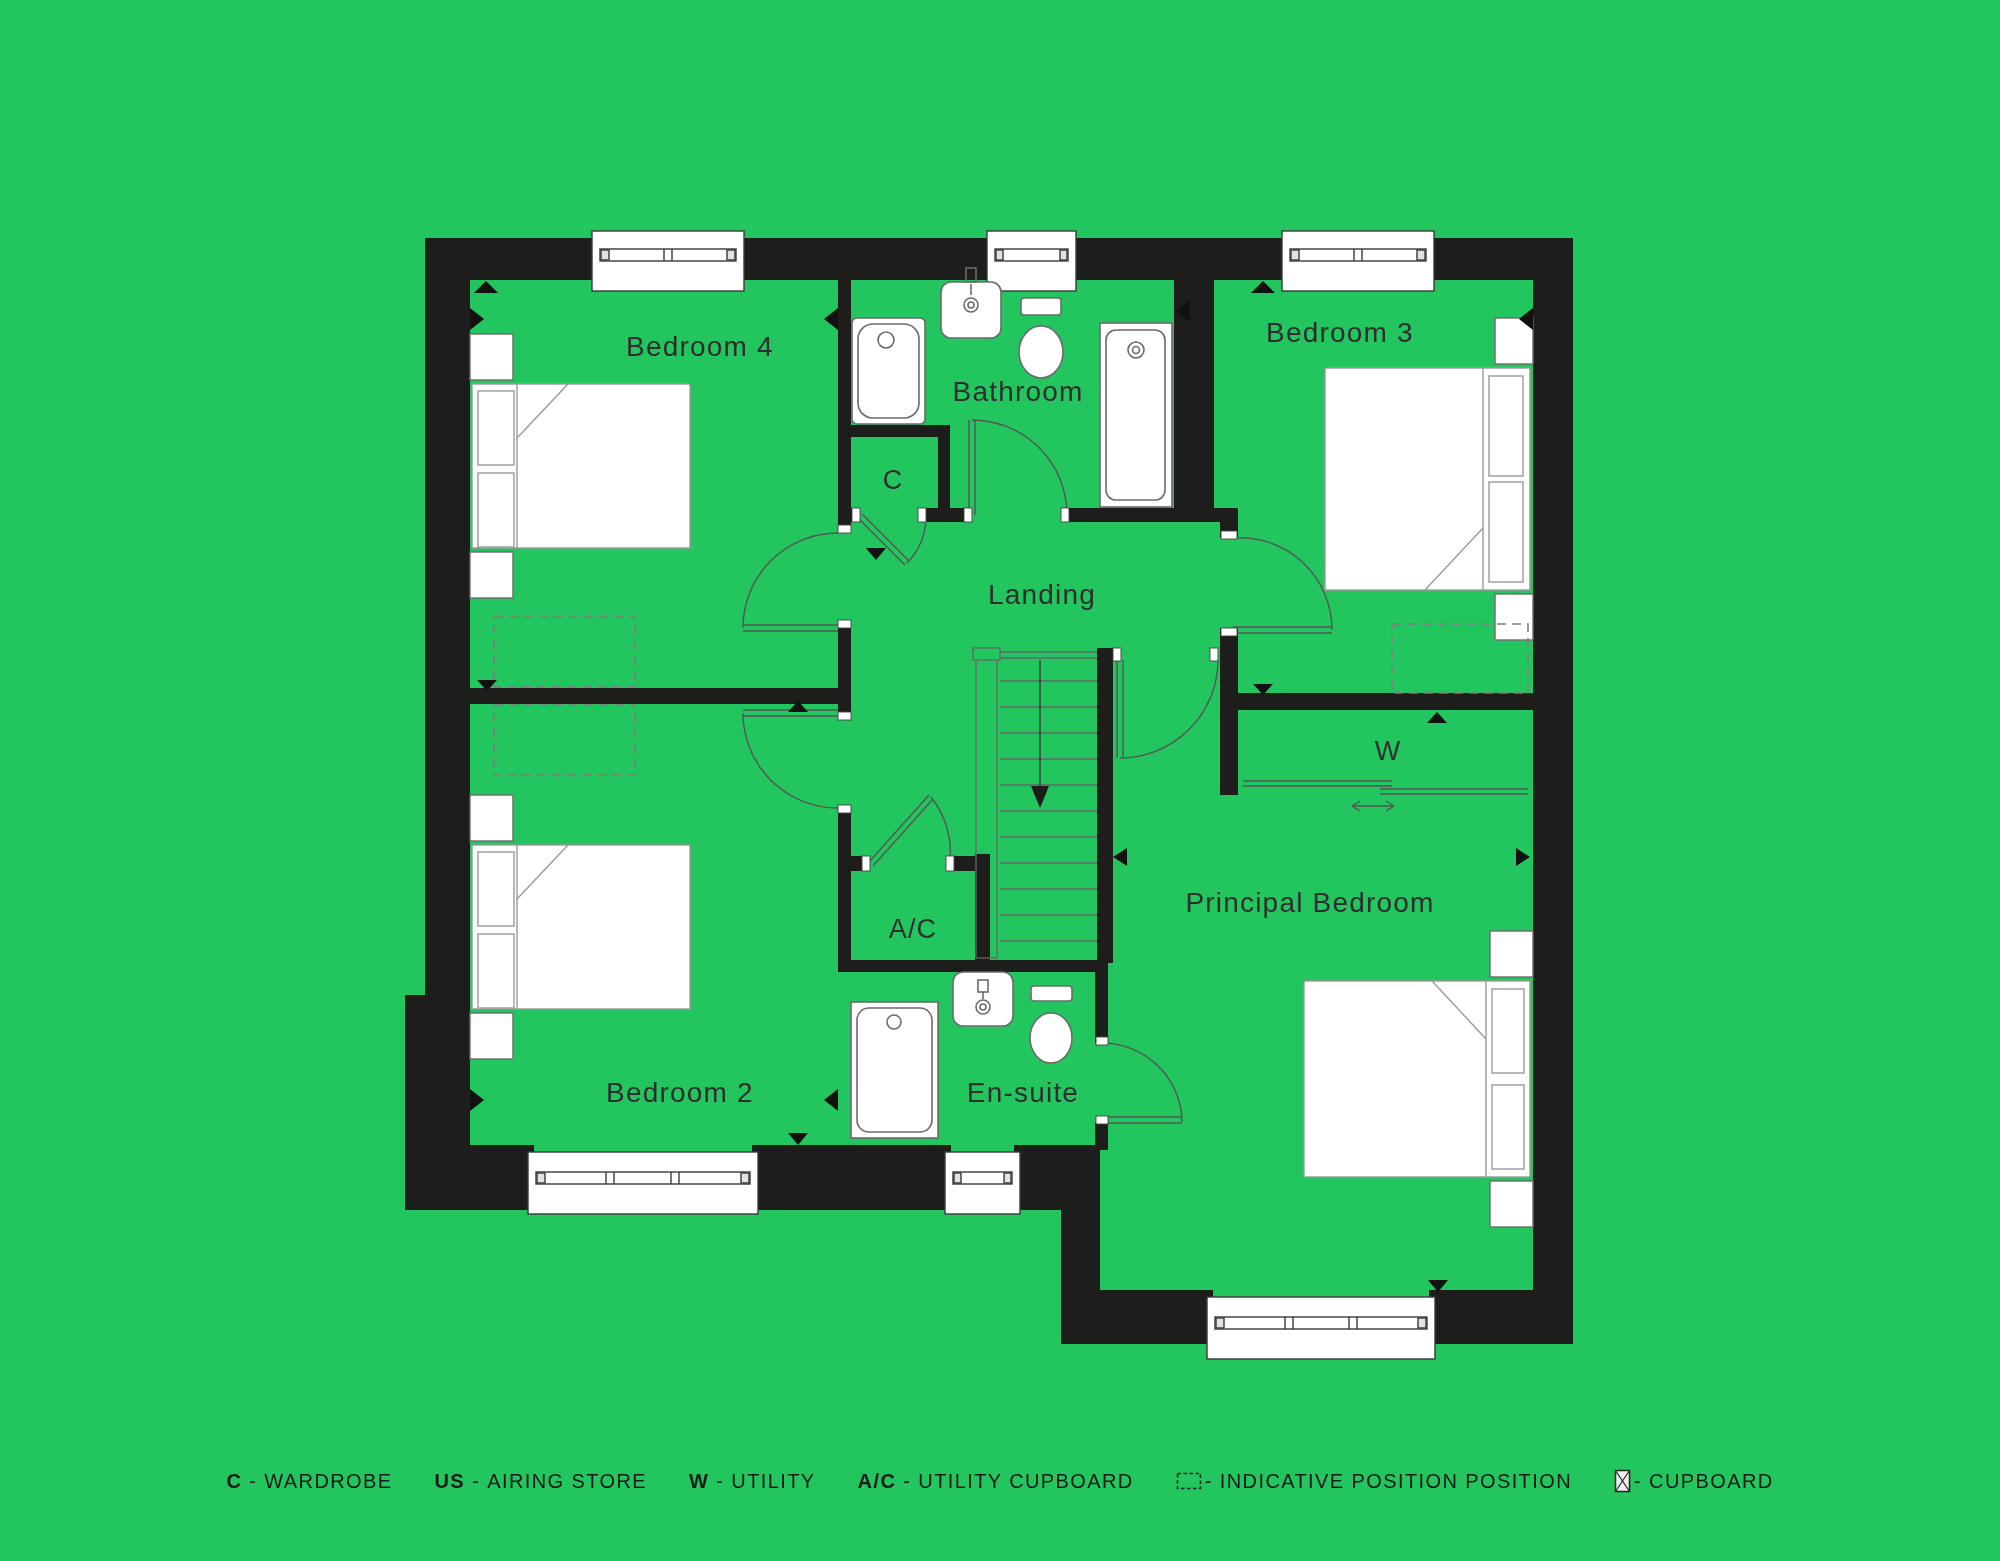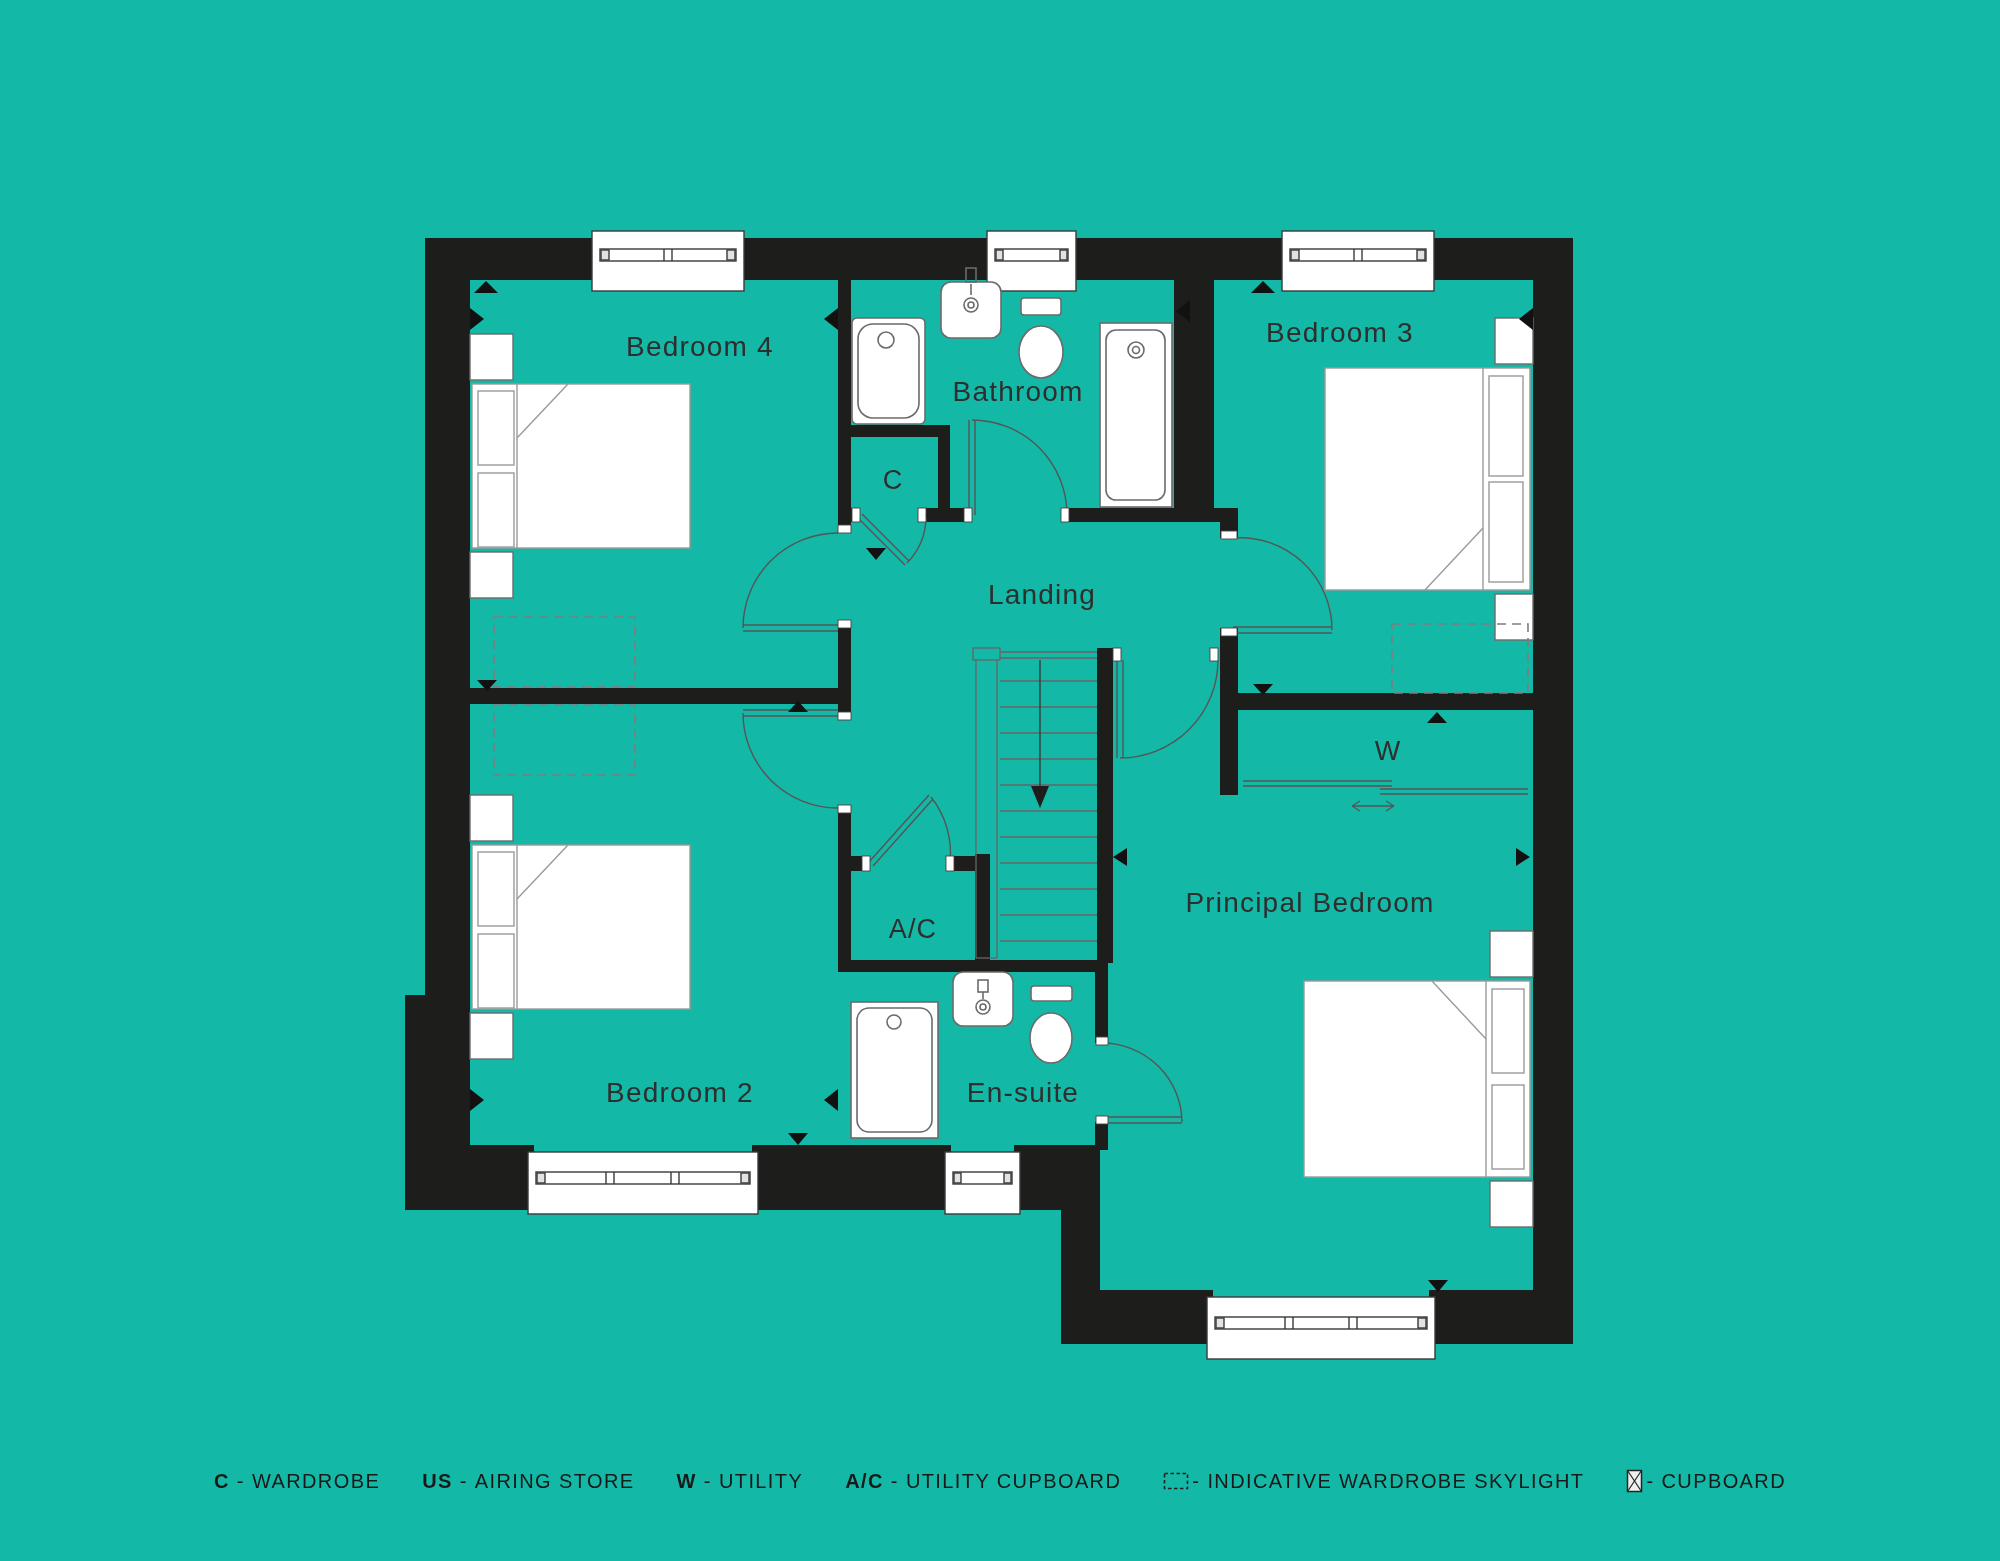--- a/index.html
+++ b/index.html
@@ -1,16 +1,16 @@
 <!DOCTYPE html>
 <html><head>
 <meta charset="utf-8">
 <style>
   html,body{margin:0;padding:0;background:#fff;}
-  .page{position:relative;width:2000px;height:1561px;background:#14b8a6;overflow:hidden;
+  .page{position:relative;width:2000px;height:1561px;background:#22c55e;overflow:hidden;
         font-family:"Liberation Sans",sans-serif;}
   .plan-svg{position:absolute;left:0;top:0;}
   .room-label{fill:#2e2e2e;font-family:"Liberation Sans",sans-serif;letter-spacing:1.2px;}
   .legend{position:absolute;left:0;top:1466px;width:100%;display:flex;justify-content:center;
           align-items:center;gap:42px;color:#191919;font-size:20px;letter-spacing:1.4px;
           line-height:30px;white-space:nowrap;}
   .legend-item{display:flex;align-items:center;}
   .legend-item .key{font-weight:700;}
   .legend-item .sep{margin:0 7px;}
   .legend-item .sep.tight{margin:0 7px 0 3px;}
@@ -368,21 +368,21 @@
       <span class="sep">-</span>
       <span class="lbl">UTILITY CUPBOARD</span>
     </div>
     <div class="legend-item">
       <span class="icon">
         <svg width="26" height="18" viewBox="0 0 26 18">
           <rect x="1.5" y="1.5" width="23" height="15" fill="none" stroke="#222222" stroke-width="1.6" stroke-dasharray="3.5 2.5"></rect>
         </svg>
       </span>
       <span class="sep tight">-</span>
-      <span class="lbl">INDICATIVE WARDROBE SKYLIGHT</span>
+      <span class="lbl">INDICATIVE POSITION POSITION</span>
     </div>
     <div class="legend-item">
       <span class="icon">
         <svg width="17" height="24" viewBox="0 0 17 24">
           <rect x="1.5" y="1.5" width="14" height="21" fill="#efefef" stroke="#222222" stroke-width="1.5"></rect>
           <line x1="1.5" y1="1.5" x2="15.5" y2="22.5" stroke="#222222" stroke-width="1.2"></line>
           <line x1="15.5" y1="1.5" x2="1.5" y2="22.5" stroke="#222222" stroke-width="1.2"></line>
         </svg>
       </span>
       <span class="sep tight">-</span>

